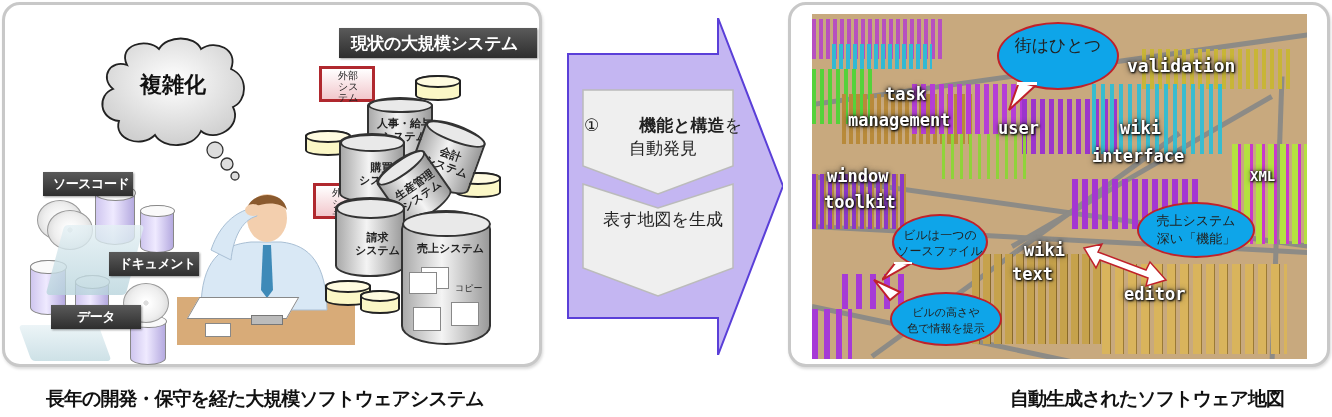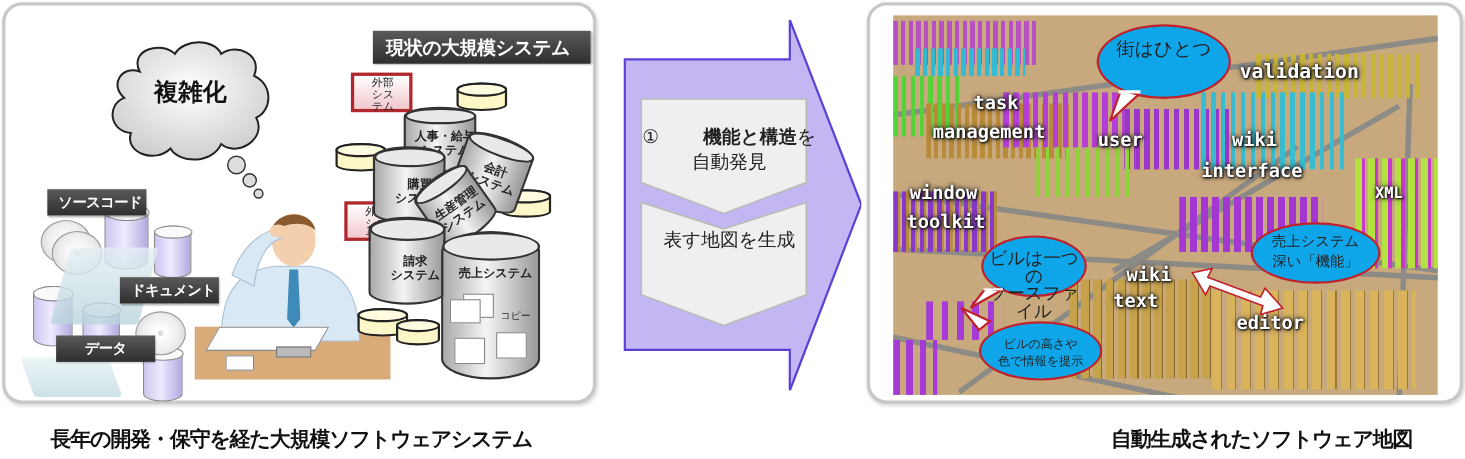--- a/index.html
+++ b/index.html
@@ -241,21 +241,21 @@
   </svg>
 
   <div class="bubble" style="left:185px;top:8px;width:122px;height:68px;font-size:17px;line-height:22px;padding-top:10px">
     <div>街はひとつ</div>
   </div>
   <svg class="bubble-tail" style="left:195px;top:68px" width="30" height="30">
       <polygon points="12,0 28,4 2,28" fill="#fff" stroke="#c0212a" stroke-width="2"></polygon>
       <rect x="10" y="-2" width="20" height="5" fill="#fff"></rect>
     </svg>
 
-  <div class="bubble" style="left:80px;top:200px;width:96px;height:56px;font-size:16px;line-height:16px;padding-top:11px">
+  <div class="bubble" style="left:80px;top:200px;width:96px;height:56px;font-size:12px;line-height:16px;padding-top:11px">
     <div>ビルは一つの</div>
     <div>ソースファイル</div>
   </div>
   <svg class="bubble-tail" style="left:70px;top:248px" width="30" height="20">
       <polygon points="14,0 28,2 0,18" fill="#fff" stroke="#c0212a" stroke-width="2"></polygon>
       <rect x="12" y="-2" width="18" height="4" fill="#fff"></rect>
     </svg>
 
   <div class="bubble" style="left:78px;top:278px;width:112px;height:54px;font-size:11px;line-height:16px;padding-top:11px">
     <div>ビルの高さや</div>

